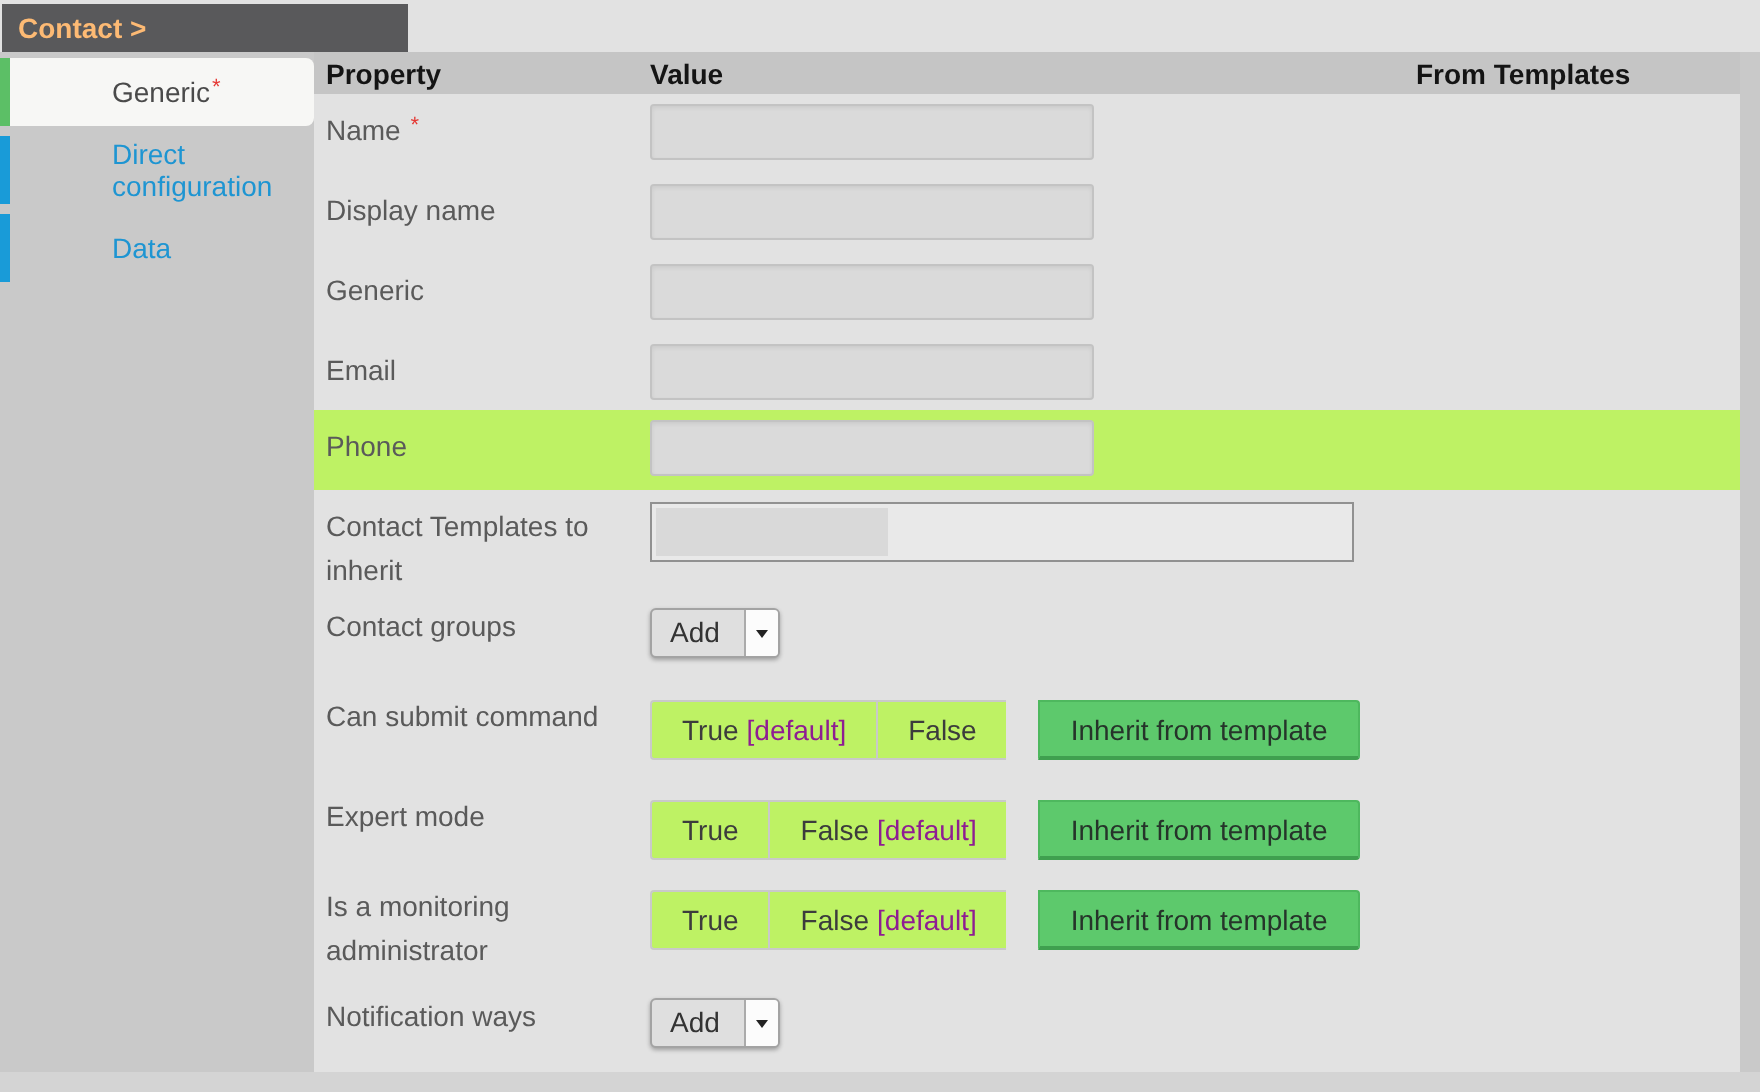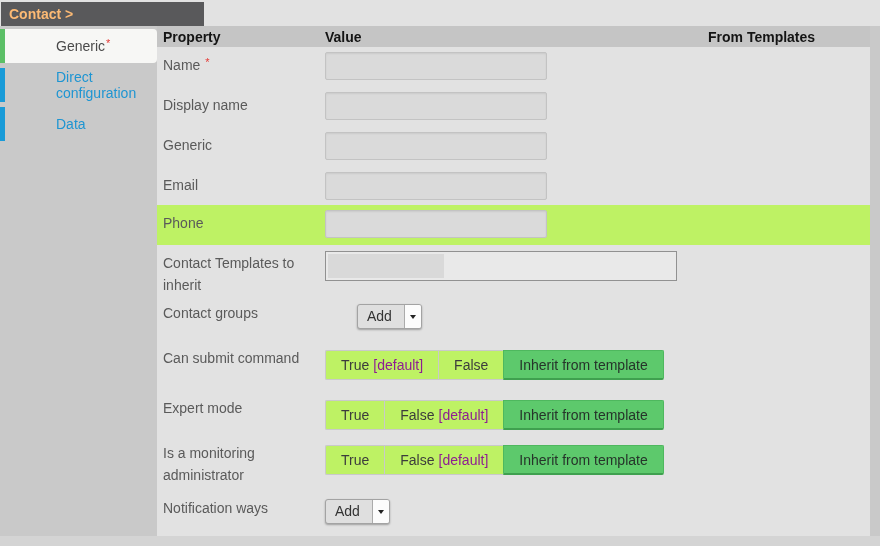--- a/index.html
+++ b/index.html
@@ -33,21 +33,21 @@
   .row { display:grid; grid-template-columns:168px 1fr; }
   .row.highlight { background:#bef264; }
   .row-label { padding:8px 4px 0 6px; font-size:14px; color:#5a5a5a; line-height:1.55; }
   .row-value { padding-top:5px; }
   .rows .row:nth-of-type(1) { height:40px; }
   .rows .row:nth-of-type(2) { height:40px; }
   .rows .row:nth-of-type(3) { height:40px; }
   .rows .row:nth-of-type(4) { height:38px; }
   .rows .row:nth-of-type(5) { height:40px; }
   .rows .row:nth-of-type(6) { height:50px; }
-  .rows .row:nth-of-type(7) { height:45px;gap:32px; }
+  .rows .row:nth-of-type(7) { height:45px; }
   .rows .row:nth-of-type(8) { height:50px; }
   .rows .row:nth-of-type(9) { height:45px; }
   .rows .row:nth-of-type(10) { height:55px; }
   .rows .row:nth-of-type(11) { height:46px; }
   .row.t-select .row-value { padding-top:9px; }
   .row.t-buttons .row-value { padding-top:10px; }
   .row.t-tagbox .row-value { padding-top:6px; }
   .input-box {
     width:222px; height:28px; background:#dadada; border:1px solid #c3c3c3; border-radius:2px;
     box-shadow:inset 0 1px 2px rgba(0,0,0,0.07); font:14px "Liberation Sans",sans-serif;
@@ -64,21 +64,21 @@
   .triangle { width:0; height:0; border-left:3px solid transparent; border-right:3px solid transparent; border-top:4px solid #222; }
   .btn-group { display:inline-flex; }
   .seg {
     height:30px; padding:0 15px; background:#bef264; border:1px solid #c9c9c9; border-right:none;
     font:14px "Liberation Sans",sans-serif; color:#3c3c3c; display:flex; align-items:center; cursor:pointer;
     white-space:nowrap;
   }
   .seg:first-child { border-radius:2px 0 0 2px; }
   .seg:last-child { border-right:1px solid #c9c9c9; border-radius:0 2px 2px 0; }
   .seg.selected {
-    background:#5dc96c; border-color:#4eb85e; border-bottom:2px solid #3fa04f; color:#26342a;
+    background:#5dc96c; border-color:#4eb85e; border-bottom:2px solid #3fa04f; color:#26342a;margin-left:16px;
   }
   .default-marker { color:#8e1d92; margin-left:4px; }
   .rightstrip { position:absolute; left:870px; top:26px; width:10px; height:510px; background:#c9c9c9; }
   .bottomstrip { position:absolute; left:0; top:536px; width:880px; height:10px; background:#d4d4d4; }
 </style>
 </head>
 <body>
 
 <div class="page">
   <div class="topstrip"></div>

